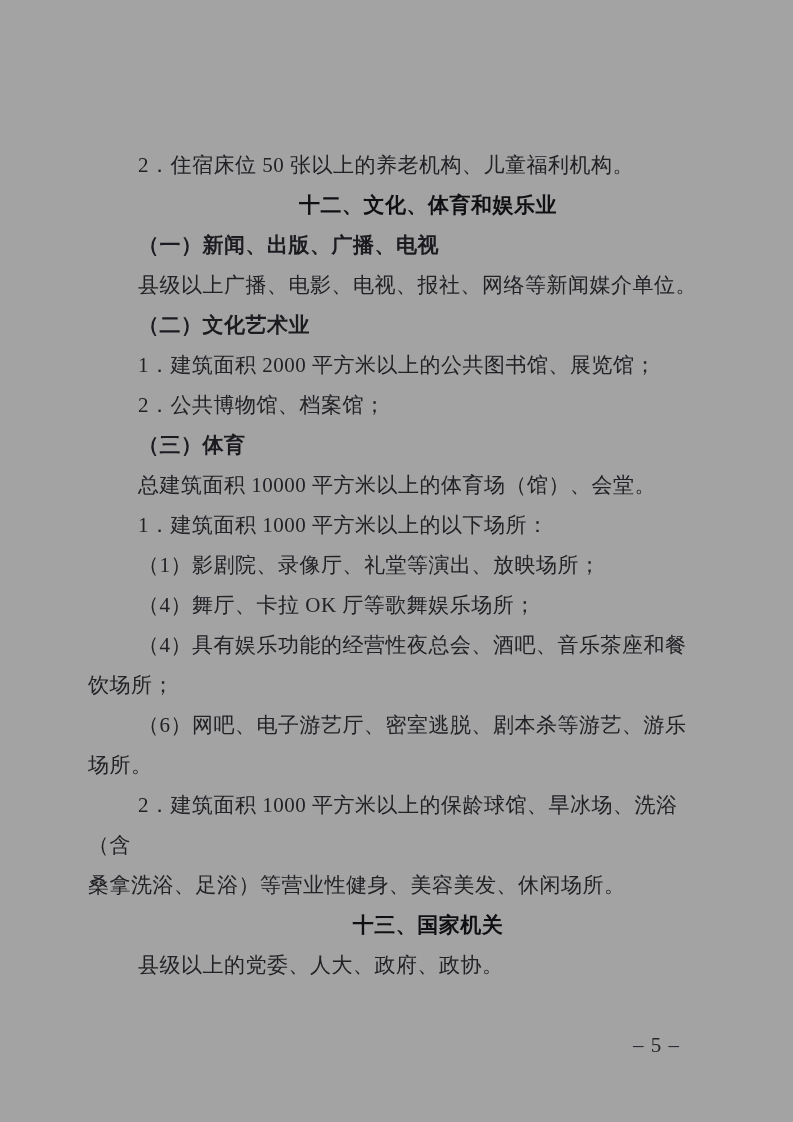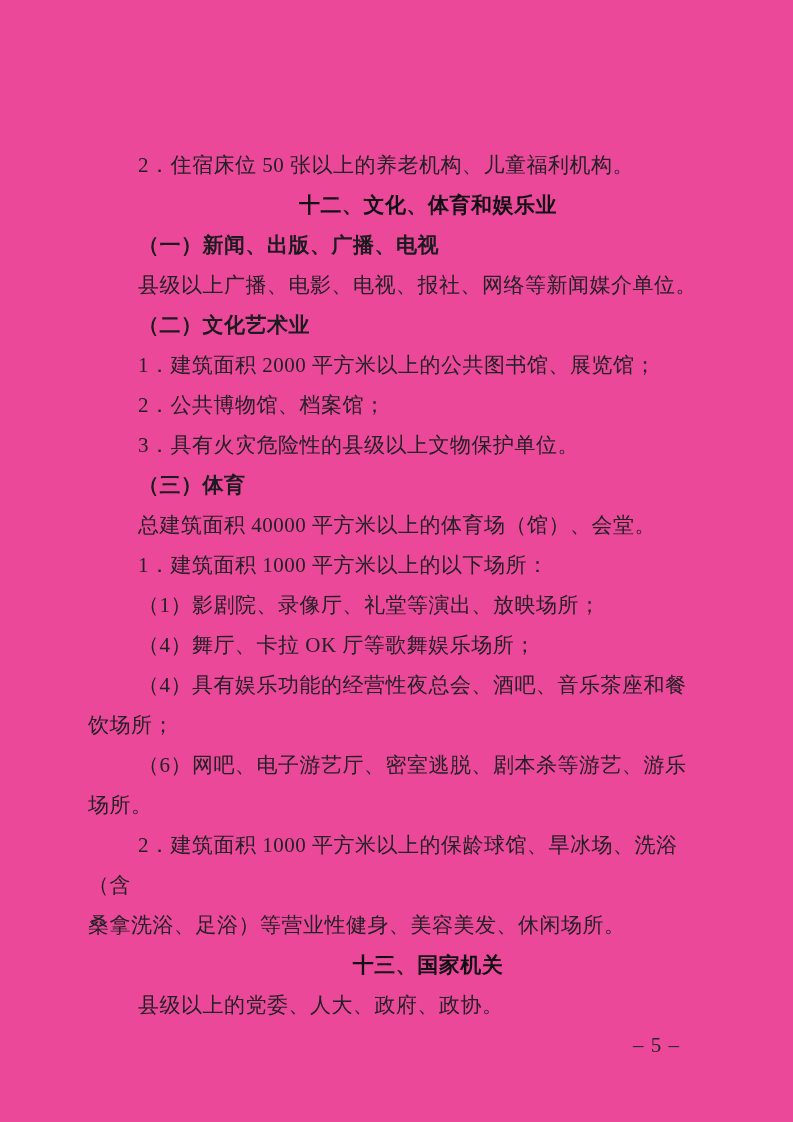--- a/index.html
+++ b/index.html
@@ -4,21 +4,21 @@
 <style>
   html, body {
     margin: 0;
     padding: 0;
     background: #ffffff;
   }
   .page {
     position: relative;
     width: 793px;
     height: 1122px;
-    background: #ec4899;
+    background: #a3a3a3;
     overflow: hidden;
     font-family: "Liberation Serif", "DejaVu Serif", serif;
   }
   .content {
     position: absolute;
     left: 88px;
     top: 145px;
     width: 630px;
   }
   .content p {
@@ -60,23 +60,22 @@
 
 <div class="page">
   <main class="content">
     <p>2．住宿床位 50 张以上的养老机构、儿童福利机构。</p>
     <p class="section">十二、文化、体育和娱乐业</p>
     <p class="sub">（一）新闻、出版、广播、电视</p>
     <p>县级以上广播、电影、电视、报社、网络等新闻媒介单位。</p>
     <p class="sub">（二）文化艺术业</p>
     <p>1．建筑面积 2000 平方米以上的公共图书馆、展览馆；</p>
     <p>2．公共博物馆、档案馆；</p>
-    <p>3．具有火灾危险性的县级以上文物保护单位。</p>
     <p class="sub">（三）体育</p>
-    <p>总建筑面积 40000 平方米以上的体育场（馆）、会堂。</p>
+    <p>总建筑面积 10000 平方米以上的体育场（馆）、会堂。</p>
     <p>1．建筑面积 1000 平方米以上的以下场所：</p>
     <p>（1）影剧院、录像厅、礼堂等演出、放映场所；</p>
     <p>（4）舞厅、卡拉 OK 厅等歌舞娱乐场所；</p>
     <p>（4）具有娱乐功能的经营性夜总会、酒吧、音乐茶座和餐
 饮场所；</p>
     <p>（6）网吧、电子游艺厅、密室逃脱、剧本杀等游艺、游乐
 场所。</p>
     <p>2．建筑面积 1000 平方米以上的保龄球馆、旱冰场、洗浴（含
 桑拿洗浴、足浴）等营业性健身、美容美发、休闲场所。</p>
     <p class="section">十三、国家机关</p>

